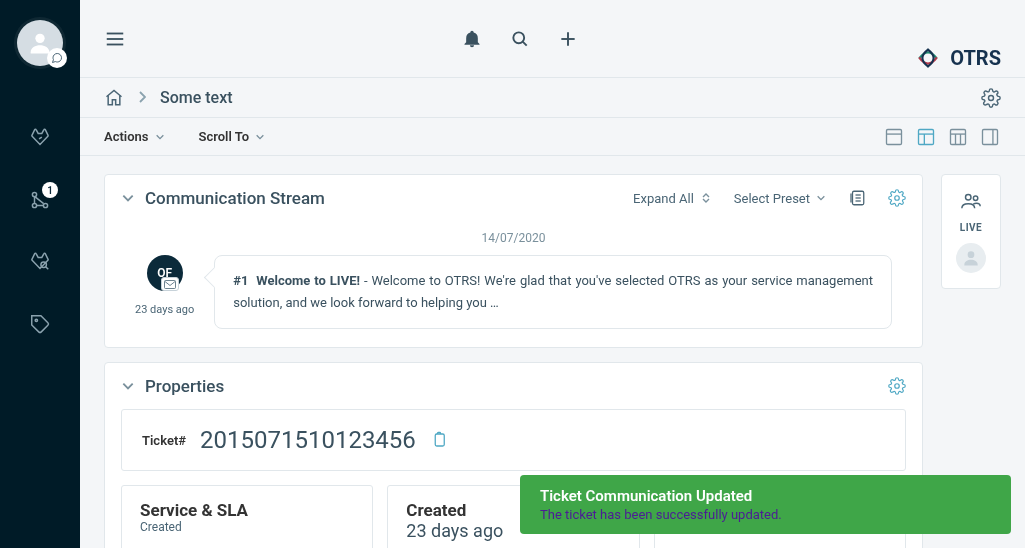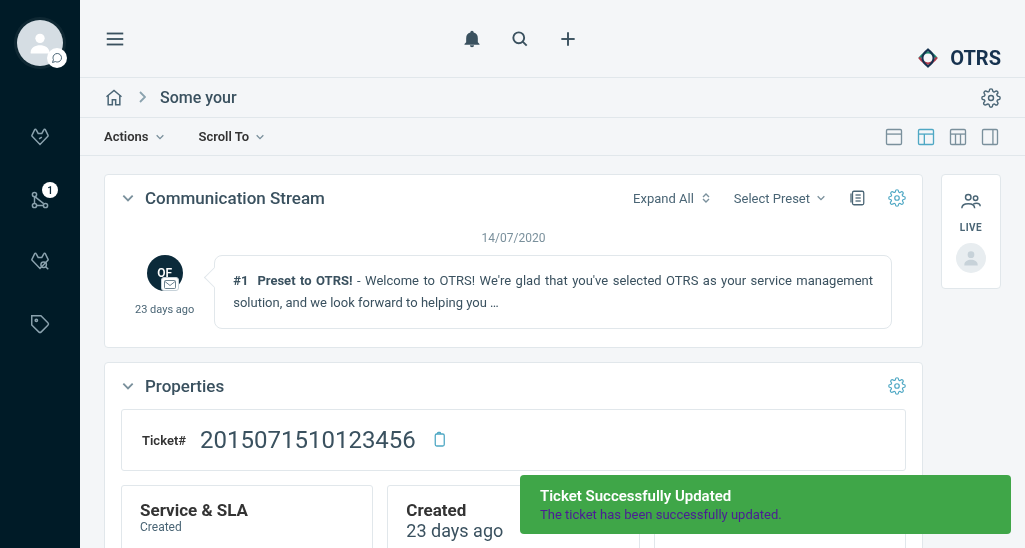--- a/index.html
+++ b/index.html
@@ -224,21 +224,21 @@
         <svg width="20" height="20" viewBox="0 0 24 24" fill="none" stroke="#4a6575" stroke-width="1.8">
             <path d="M3 10.5L12 3l9 7.5"></path>
             <path d="M5 9v11h5v-6h4v6h5V9"></path>
           </svg>
       </span>
       <span>
         <svg width="8" height="12" viewBox="0 0 8 12" fill="none" stroke="#8aa2ae" stroke-width="1.8">
             <path d="M2 1l5 5-5 5"></path>
           </svg>
       </span>
-      <span class="breadcrumb-title">Some your</span>
+      <span class="breadcrumb-title">Some text</span>
     </div>
     <span class="icon-btn">
       <svg width="20" height="20" viewBox="0 0 24 24" fill="none" stroke="#4a6575" stroke-width="1.7">
           <circle cx="12" cy="12" r="3"></circle>
           <path d="M19.4 15a1.7 1.7 0 0 0 .34 1.87l.06.06a2 2 0 1 1-2.83 2.83l-.06-.06A1.7 1.7 0 0 0 15 19.4a1.7 1.7 0 0 0-1 1.56V21a2 2 0 0 1-4 0v-.09A1.7 1.7 0 0 0 9 19.4a1.7 1.7 0 0 0-1.87.34l-.6.06a2 2 0 1 1-2.83-2.83l.06-.06A1.7 1.7 0 0 0 4.6 15a1.7 1.7 0 0 0-1.56-1H3a2 2 0 0 1 0-4h.09A1.7 1.7 0 0 0 4.6 9a1.7 1.7 0 0 0-.34-1.87l-.06-.06A2 2 0 1 1 7.03 4.24l.6.06A1.7 1.7 0 0 0 9 4.6a1.7 1.7 0 0 0 1-1.56V3a2 2 0 0 1 4 0v.09c0 .67.39 1.27 1 1.51a1.7 1.7 0 0 0 1.87-.34l.06-.06a2 2 0 1 1 2.83 2.83l-.6.06A1.7 1.7 0 0 0 19.4 9c.24.61.84 1 1.51 1H21a2 2 0 0 1 0 4h-.09a1.7 1.7 0 0 0-1.51 1z"></path>
         </svg>
     </span>
   </div>
 
   <div class="action-row">
@@ -337,21 +337,21 @@
               <div class="comm-avatar">OF</div>
               <div class="comm-mail-badge">
                 <svg width="12" height="9" viewBox="0 0 24 18" fill="none" stroke="#4a6575" stroke-width="1.6">
                     <rect x="1" y="1" width="22" height="16" rx="2"></rect>
                     <path d="M2 3l10 8 10-8"></path>
                   </svg>
               </div>
               <div class="comm-age">23 days ago</div>
             </div>
             <div class="comm-bubble">
-              <span class="comm-num">#1</span>&nbsp;&nbsp;<span class="comm-subject">Preset to OTRS!</span><span>  -   Welcome to OTRS! We're glad that you've selected OTRS as your service management solution, and we look forward to helping you …</span>
+              <span class="comm-num">#1</span>&nbsp;&nbsp;<span class="comm-subject">Welcome to LIVE!</span><span>  -   Welcome to OTRS! We're glad that you've selected OTRS as your service management solution, and we look forward to helping you …</span>
             </div>
           </div>
         </div>
       </div>
 
       <div class="panel">
         <div class="prop-header">
           <div class="comm-title-wrap">
             <span class="icon-btn">
               <svg width="14" height="14" viewBox="0 0 12 12" fill="none" stroke="#7a909c" stroke-width="1.6">
@@ -414,15 +414,15 @@
               <path d="M4 20c0-4 4-6 8-6s8 2 8 6v1H4z"></path>
             </svg>
         </div>
       </div>
     </div>
   </div>
 
 </div>
 
 <div class="toast">
-  <div class="toast-title">Ticket Successfully Updated</div>
+  <div class="toast-title">Ticket Communication Updated</div>
   <div class="toast-body">The ticket has been successfully updated.</div>
 </div>
 
 </body></html>

